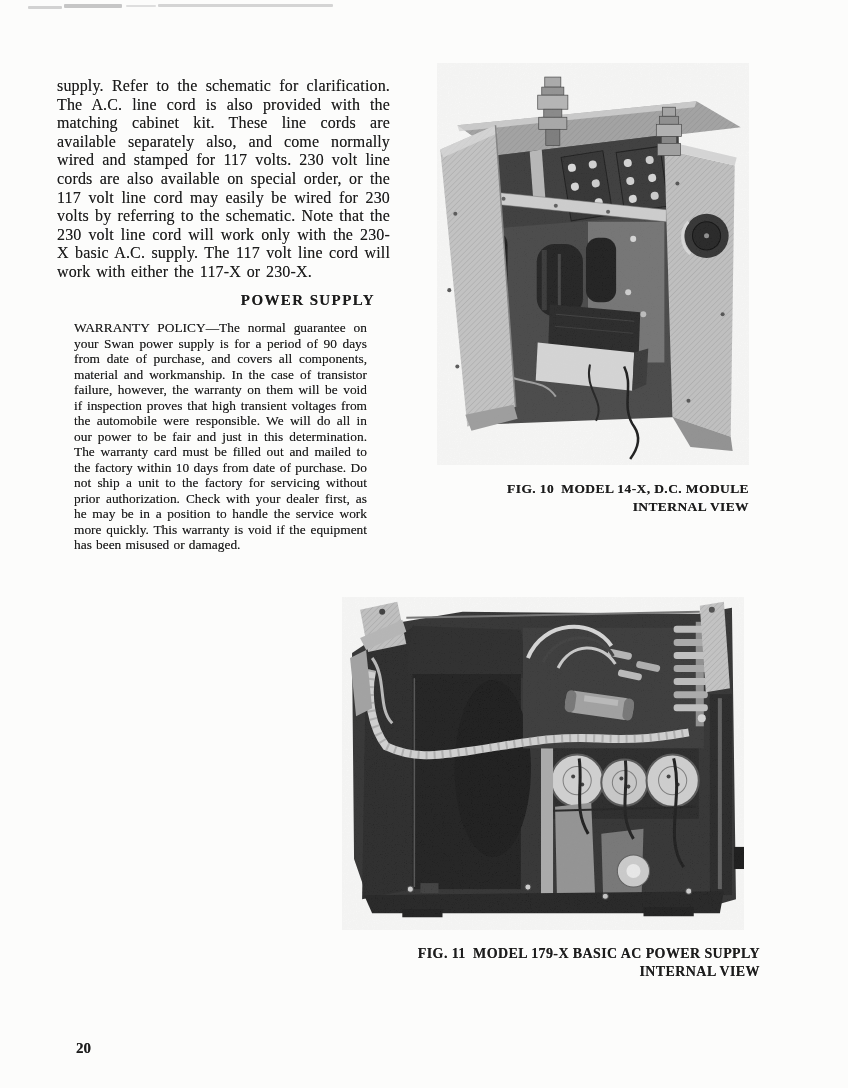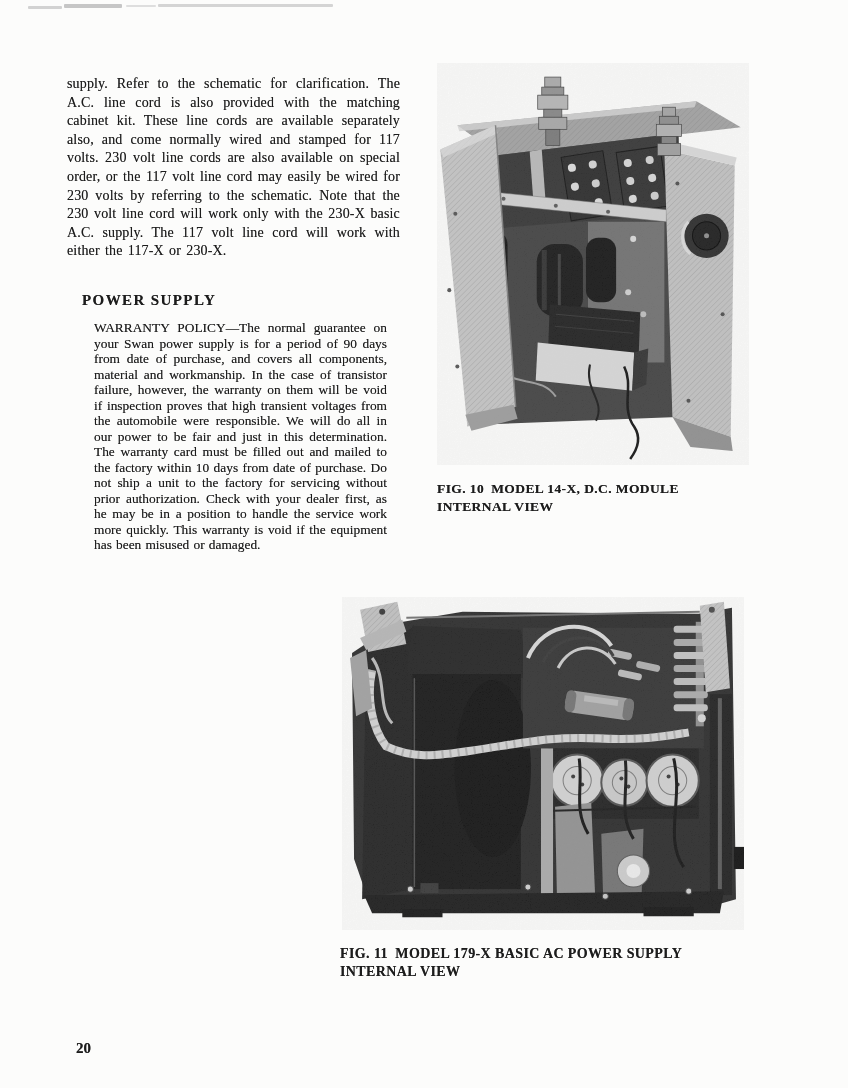--- a/index.html
+++ b/index.html
@@ -6,29 +6,29 @@
   .page{
     position:relative;width:848px;height:1088px;margin:0 auto;
     background:#fcfcfb;overflow:hidden;
     font-family:"Liberation Serif","DejaVu Serif",serif;
     color:#1c1c1c;
   }
   .body-text{
     position:absolute;text-align:justify;
     text-shadow:0 0 .4px rgba(25,25,25,.55);
   }
-  .para-top{left:57px;top:61px;width:333px;font-size:14px;line-height:18.6px;word-spacing:1.6px;letter-spacing:.15px;margin-left:10px;}
+  .para-top{left:57px;top:61px;width:333px;font-size:16px;line-height:18.6px;word-spacing:1.6px;letter-spacing:.15px;}
   .section-heading{
-    position:absolute;left:82px;top:280px;width:293px;text-align:left;
+    position:absolute;left:82px;top:280px;width:293px;text-align:right;
     font-weight:bold;font-size:15px;letter-spacing:1.4px;
     text-shadow:0 0 .4px rgba(25,25,25,.6);
   }
-  .para-warranty{left:94px;top:307px;width:293px;font-size:13.4px;line-height:15.5px;word-spacing:.8px;}
+  .para-warranty{left:74px;top:307px;width:293px;font-size:13.4px;line-height:15.5px;word-spacing:.8px;}
   .fig-caption{
-    position:absolute;text-align:left;font-weight:bold;
+    position:absolute;text-align:right;font-weight:bold;
     text-shadow:0 0 .4px rgba(25,25,25,.6);letter-spacing:.4px;
   }
   .cap1{left:437px;top:480px;width:312px;font-size:13.5px;line-height:17.5px;}
   .cap2{left:340px;top:945px;width:420px;font-size:14px;line-height:18px;}
   .page-number{
     position:absolute;left:76px;top:1040px;font-size:15px;font-weight:bold;
     text-shadow:0 0 .4px rgba(25,25,25,.6);
   }
   .photo{position:absolute;}
   .photo1{left:437px;top:63px;width:312px;height:402px;}

